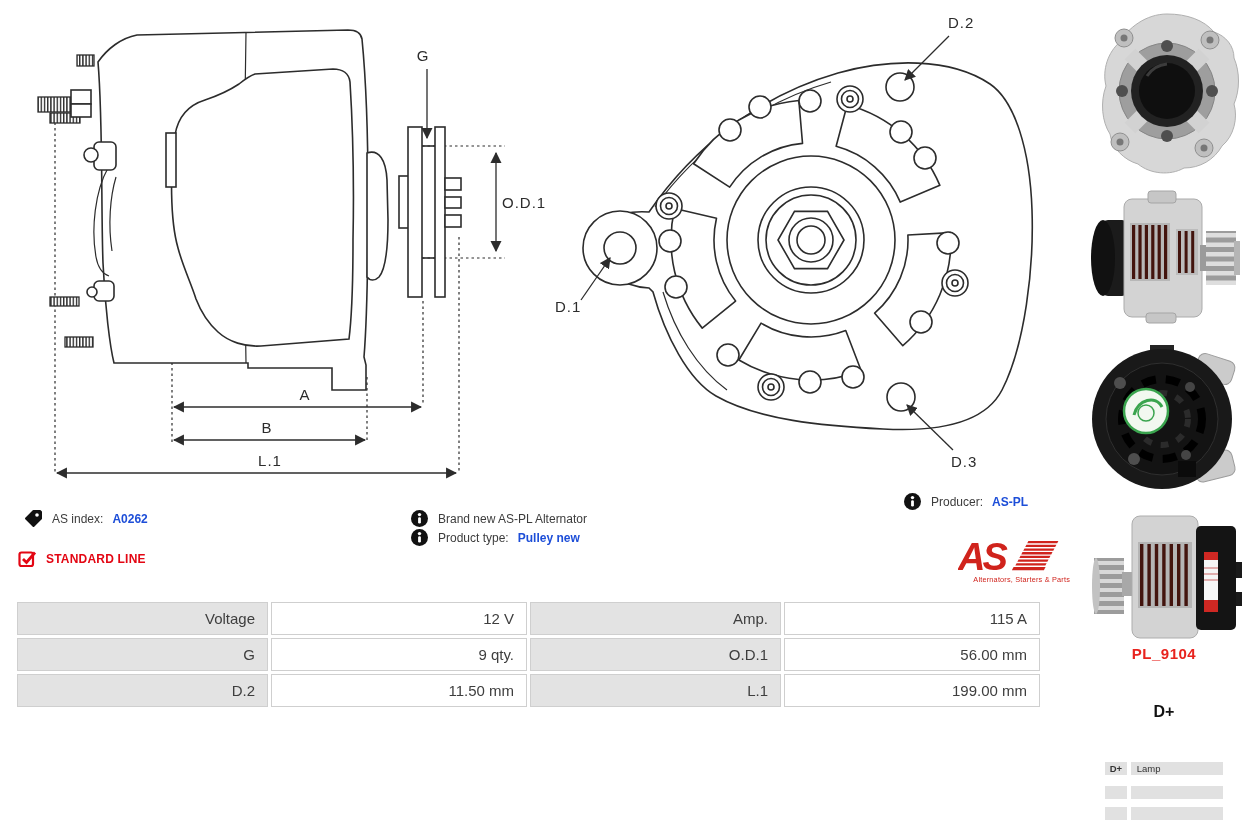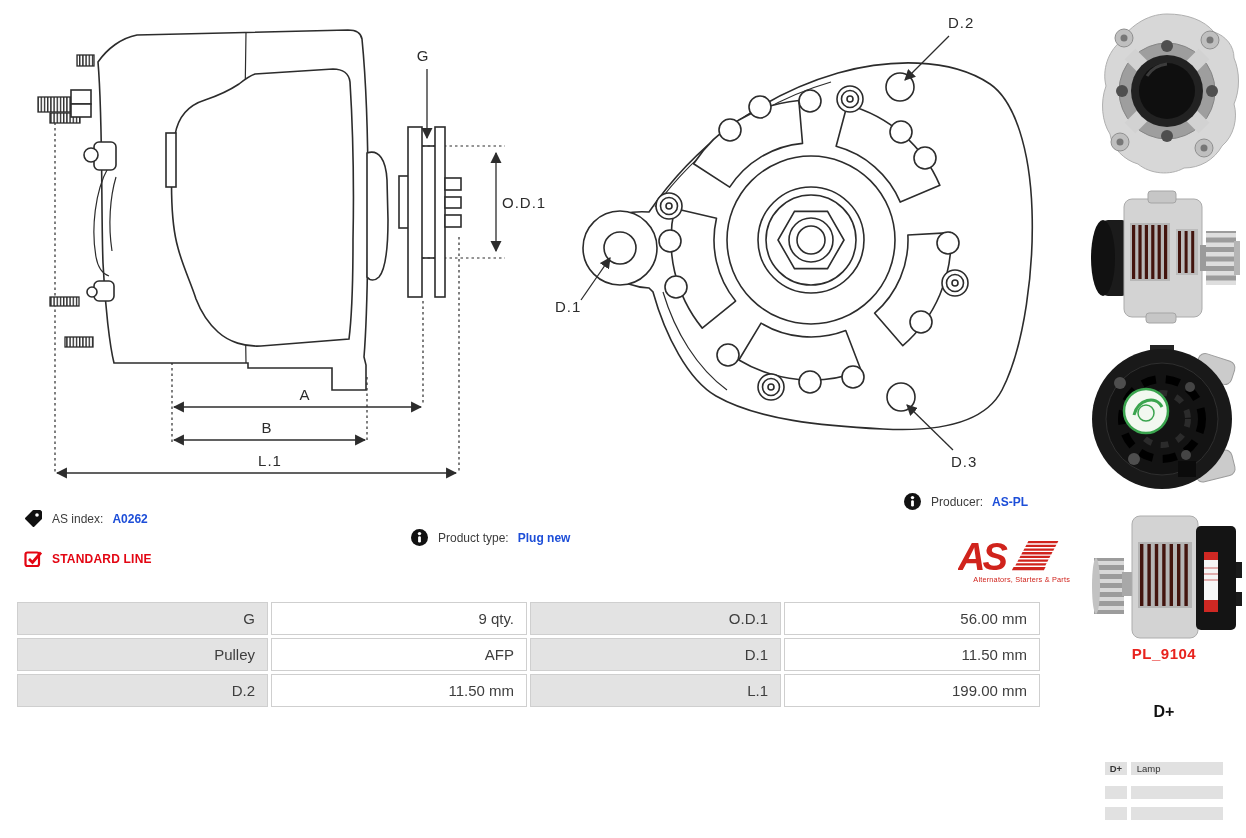--- a/index.html
+++ b/index.html
@@ -193,41 +193,51 @@
     <span class="icon">
       <svg width="19" height="19" viewBox="0 0 19 19">
         <path d="M2,9.5 L9.5,2 L16,2 L17,3 L17,9.5 L9.5,17 Z" fill="#111" stroke="#111" stroke-width="2" stroke-linejoin="round"></path>
         <circle cx="13" cy="6" r="1.8" fill="#fff"></circle>
       </svg>
     </span>
     <span>AS index:</span>
     <b>A0262</b>
   </div>
 
-  <div class="inforow" style="left:24px;top:549px;">
+  <div class="inforow" style="left:18px;top:549px;">
     <span class="icon">
       <svg width="19" height="19" viewBox="0 0 19 19">
         <rect x="1.5" y="3.5" width="13.5" height="13.5" rx="2" fill="none" stroke="#e30613" stroke-width="2.2"></rect>
         <path d="M5,10 L8.5,13.5 L17,3.5" fill="none" stroke="#e30613" stroke-width="2.8"></path>
       </svg>
     </span>
     <span class="redline">STANDARD LINE</span>
   </div>
 
+  <div class="inforow" style="left:410px;top:509px;">
+    <span class="icon">
+      <svg width="19" height="19" viewBox="0 0 19 19">
+        <circle cx="9.5" cy="9.5" r="8.5" fill="#111"></circle>
+        <circle cx="9.5" cy="5.6" r="1.7" fill="#fff"></circle>
+        <rect x="8.1" y="8.2" width="2.8" height="6.3" rx="1.3" fill="#fff"></rect>
+      </svg>
+    </span>
+    <span>Brand new AS-PL Alternator</span>
+  </div>
 
   <div class="inforow" style="left:410px;top:528px;">
     <span class="icon">
       <svg width="19" height="19" viewBox="0 0 19 19">
         <circle cx="9.5" cy="9.5" r="8.5" fill="#111"></circle>
         <circle cx="9.5" cy="5.6" r="1.7" fill="#fff"></circle>
         <rect x="8.1" y="8.2" width="2.8" height="6.3" rx="1.3" fill="#fff"></rect>
       </svg>
     </span>
     <span>Product type:</span>
-    <b>Plug new</b>
+    <b>Pulley new</b>
   </div>
 
   <div class="inforow" style="left:903px;top:492px;text-align:right;">
     <span class="icon">
       <svg width="19" height="19" viewBox="0 0 19 19">
         <circle cx="9.5" cy="9.5" r="8.5" fill="#111"></circle>
         <circle cx="9.5" cy="5.6" r="1.7" fill="#fff"></circle>
         <rect x="8.1" y="8.2" width="2.8" height="6.3" rx="1.3" fill="#fff"></rect>
       </svg>
     </span>
@@ -246,30 +256,30 @@
       <rect x="72" y="21.5" width="30" height="2.3"></rect>
       <rect x="72" y="25.2" width="30" height="2.3"></rect>
       <rect x="71" y="29" width="32" height="3.2"></rect>
     </g>
     <text x="112" y="44" text-anchor="end" font-size="7.3" letter-spacing=".2" fill="#d0231c">Alternators, Starters &amp; Parts</text>
   </svg>
 
   <table class="spec">
     <tbody>
       <tr>
+        <td class="lbl">Voltage</td>
+        <td class="val">12 V</td>
+        <td class="lbl">Amp.</td>
+        <td class="val">115 A</td>
+      </tr>
+      <tr>
         <td class="lbl">G</td>
         <td class="val">9 qty.</td>
         <td class="lbl">O.D.1</td>
         <td class="val">56.00 mm</td>
-      </tr>
-      <tr>
-        <td class="lbl">Pulley</td>
-        <td class="val">AFP</td>
-        <td class="lbl">D.1</td>
-        <td class="val">11.50 mm</td>
       </tr>
       <tr>
         <td class="lbl">D.2</td>
         <td class="val">11.50 mm</td>
         <td class="lbl">L.1</td>
         <td class="val">199.00 mm</td>
       </tr>
     </tbody>
   </table>
 

